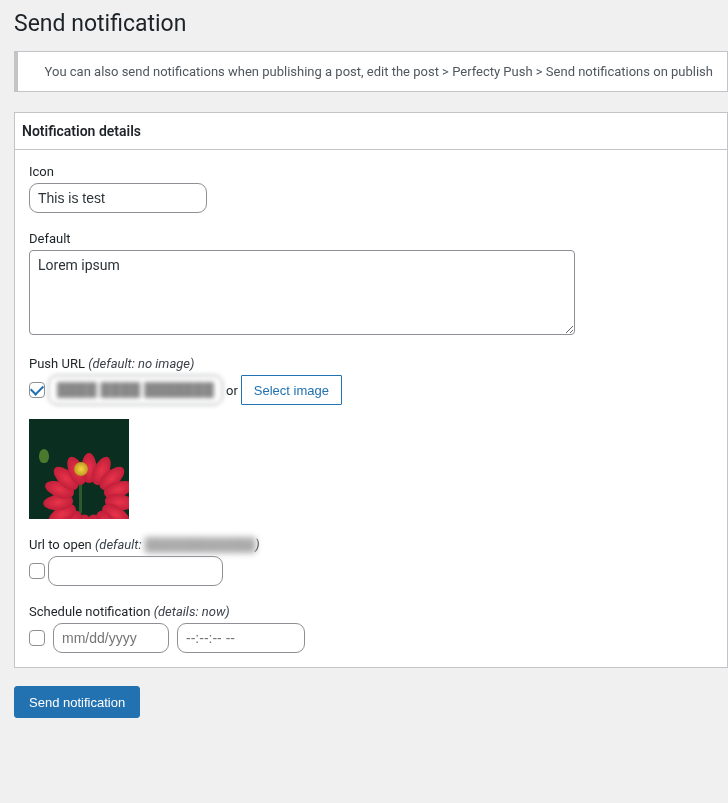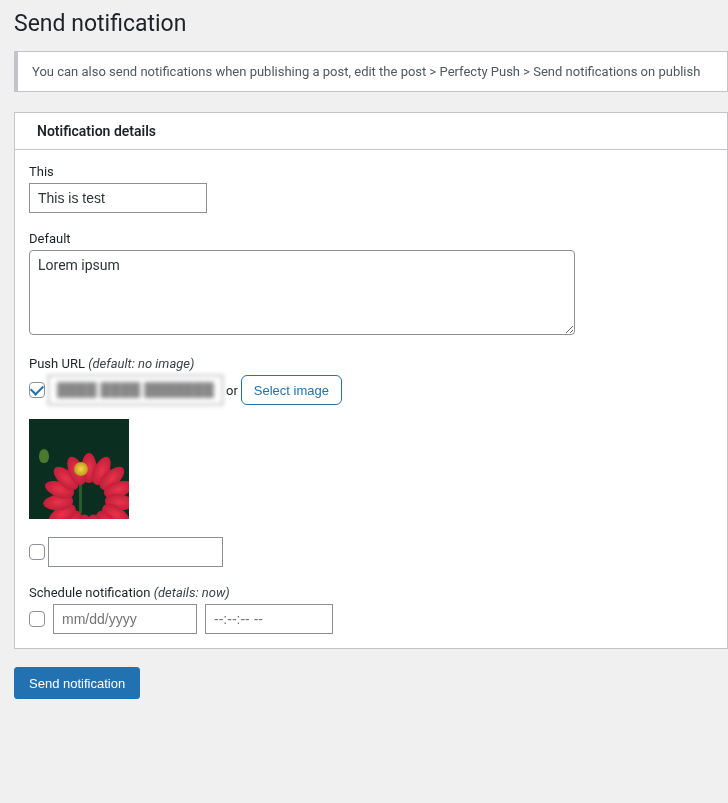--- a/index.html
+++ b/index.html
@@ -22,27 +22,28 @@
       color: #1d2327;
     }
     .notice {
       background: #fff;
       border: 1px solid #c3c4c7;
       border-left: 4px solid #c3c4c7;
       padding: 12px 14px;
       margin-bottom: 20px;
       color: #50575e;
       font-size: 13px;
+      text-align: right;
     }
     .panel {
       background: #fff;
       border: 1px solid #c3c4c7;
     }
     .panel-header {
-      padding: 10px 22px;
+      padding: 10px 7px;
       border-bottom: 1px solid #c3c4c7;
       font-weight: 600;
       font-size: 14px;
     }
     .panel-body {
       padding: 14px;
     }
     .field-group {
       margin-bottom: 18px;
     }
@@ -55,21 +56,21 @@
       font-size: 13px;
       color: #1d2327;
     }
     .field-label .hint {
       font-style: italic;
       color: #3c434a;
       margin-top: 32px;
     }
     .text-input {
       border: 1px solid #8c8f94;
-      border-radius: 0;
+      border-radius: 9px;
       padding: 4px 8px;
       font-size: 14px;
       color: #2c3338;
       height: 30px;
       background: #fff;
     }
     .title-input {
       width: 178px;
     }
     .message-textarea {
@@ -116,21 +117,21 @@
     }
     .or-text {
       font-size: 13px;
       color: #1d2327;
     }
     .select-image-btn {
       border: 1px solid #2271b1;
       background: #fff;
       color: #2271b1;
       padding: 4px 12px;
-      border-radius: 6px;
+      border-radius: 1px;
       font-size: 13px;
       cursor: pointer;
       height: 30px;
     }
     .image-preview {
       width: 100px;
       height: 100px;
       margin-top: 14px;
       position: relative;
       background: #0a2e1f;
@@ -183,21 +184,21 @@
       font-style: italic;
       color: #3c434a;
       font-size: 13px;
     }
     .schedule-row {
       display: flex;
       align-items: center;
       gap: 8px;
     }
     .date-input {
-      width: 144px;
+      width: 116px;
       color: #8c8f94;
     }
     .time-input {
       width: 128px;
       color: #8c8f94;
     }
     .submit-btn {
       background: #2271b1;
       color: #fff;
       border: 1px solid #2271b1;
@@ -220,21 +221,21 @@
 
 <h1>Send notification</h1>
 
 <div class="notice">You can also send notifications when publishing a post, edit the post &gt; Perfecty Push &gt; Send notifications on publish</div>
 
 <div class="panel">
   <div class="panel-header">Notification details</div>
   <div class="panel-body">
 
     <div class="field-group">
-      <label class="field-label">This</label>
+      <label class="field-label">Icon</label>
       <input type="text" class="text-input title-input" value="This is test" style="">
     </div>
 
     <div class="field-group">
       <label class="field-label">Default</label>
       <textarea class="message-textarea" style="">Lorem ipsum</textarea>
     </div>
 
     <div class="field-group">
       <label class="field-label">
@@ -264,20 +265,23 @@
           <div class="petal" style="transform: rotate(264deg) translateY(-16px);"></div>
           <div class="petal" style="transform: rotate(288deg) translateY(-16px);"></div>
           <div class="petal" style="transform: rotate(312deg) translateY(-16px);"></div>
           <div class="petal" style="transform: rotate(336deg) translateY(-16px);"></div>
           <div class="flower-center"></div>
         </div>
       </div>
     </div>
 
     <div class="field-group">
+      <label class="field-label">
+        <span>Url to open </span><span class="hint"><span>(default: </span><span class="blurred">████████████</span><span>)</span></span>
+      </label>
       <div class="image-row">
         <span class="checkbox"></span>
         <input type="text" class="text-input url-input" value="" style="">
       </div>
     </div>
 
 
     <div class="field-group">
       <label class="field-label">
         <span>Schedule notification </span><span class="hint">(details: now)</span>

